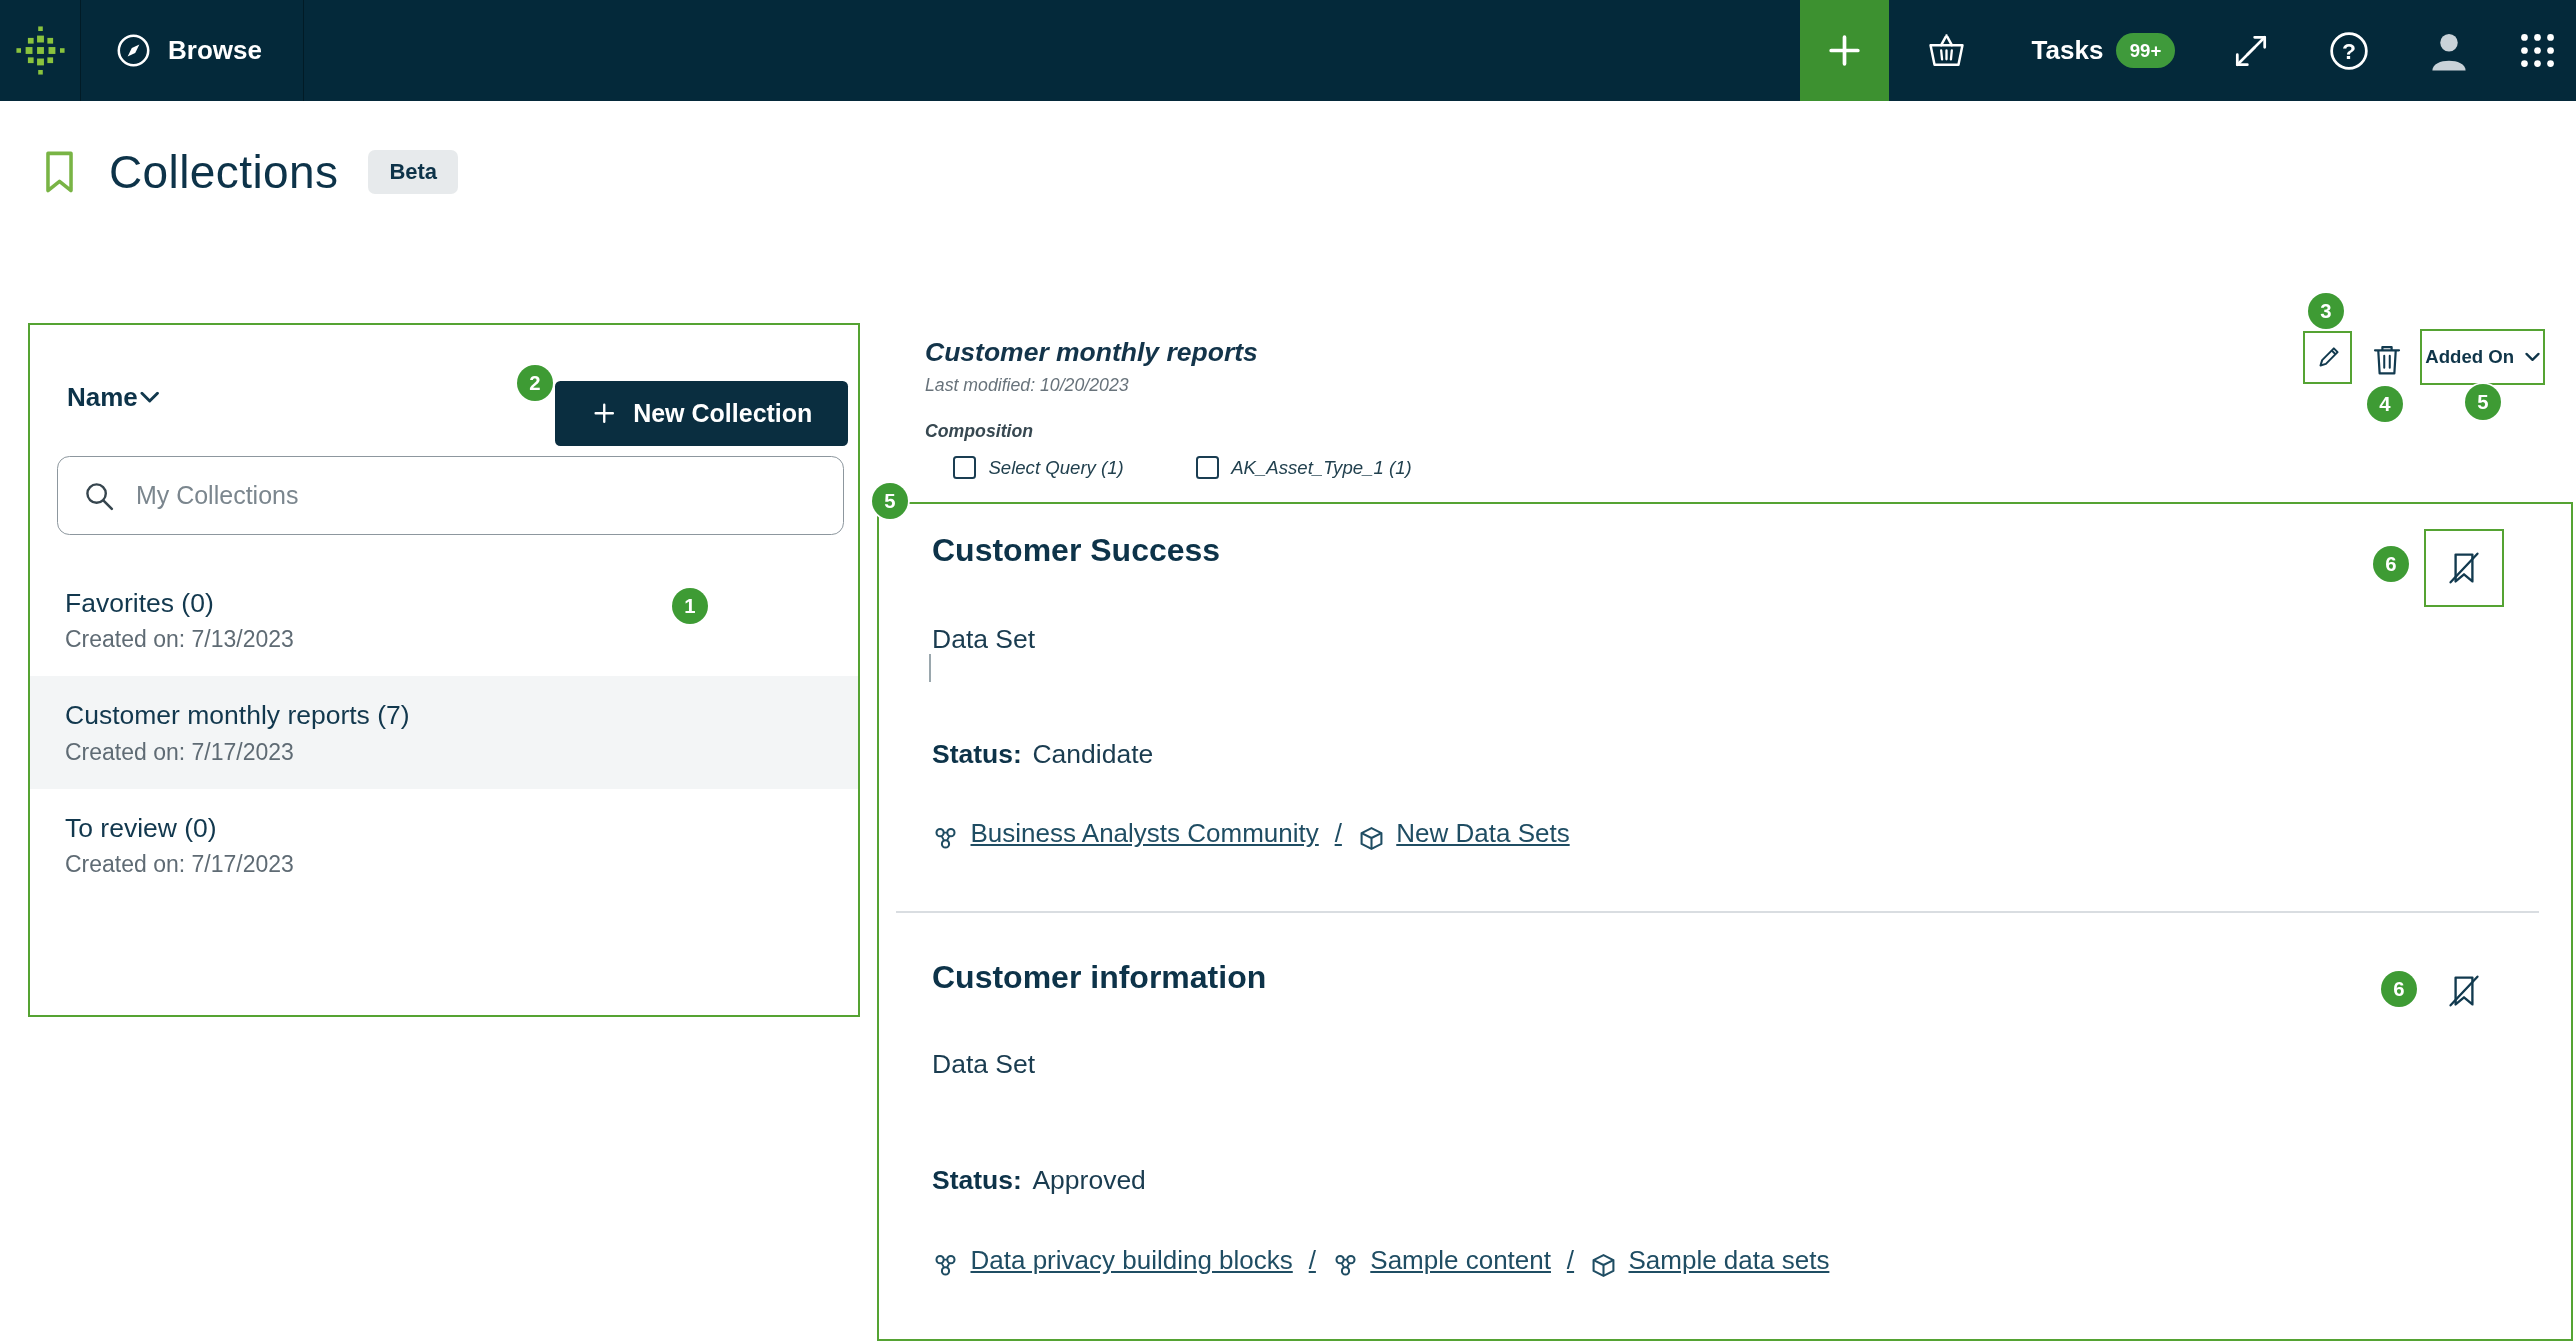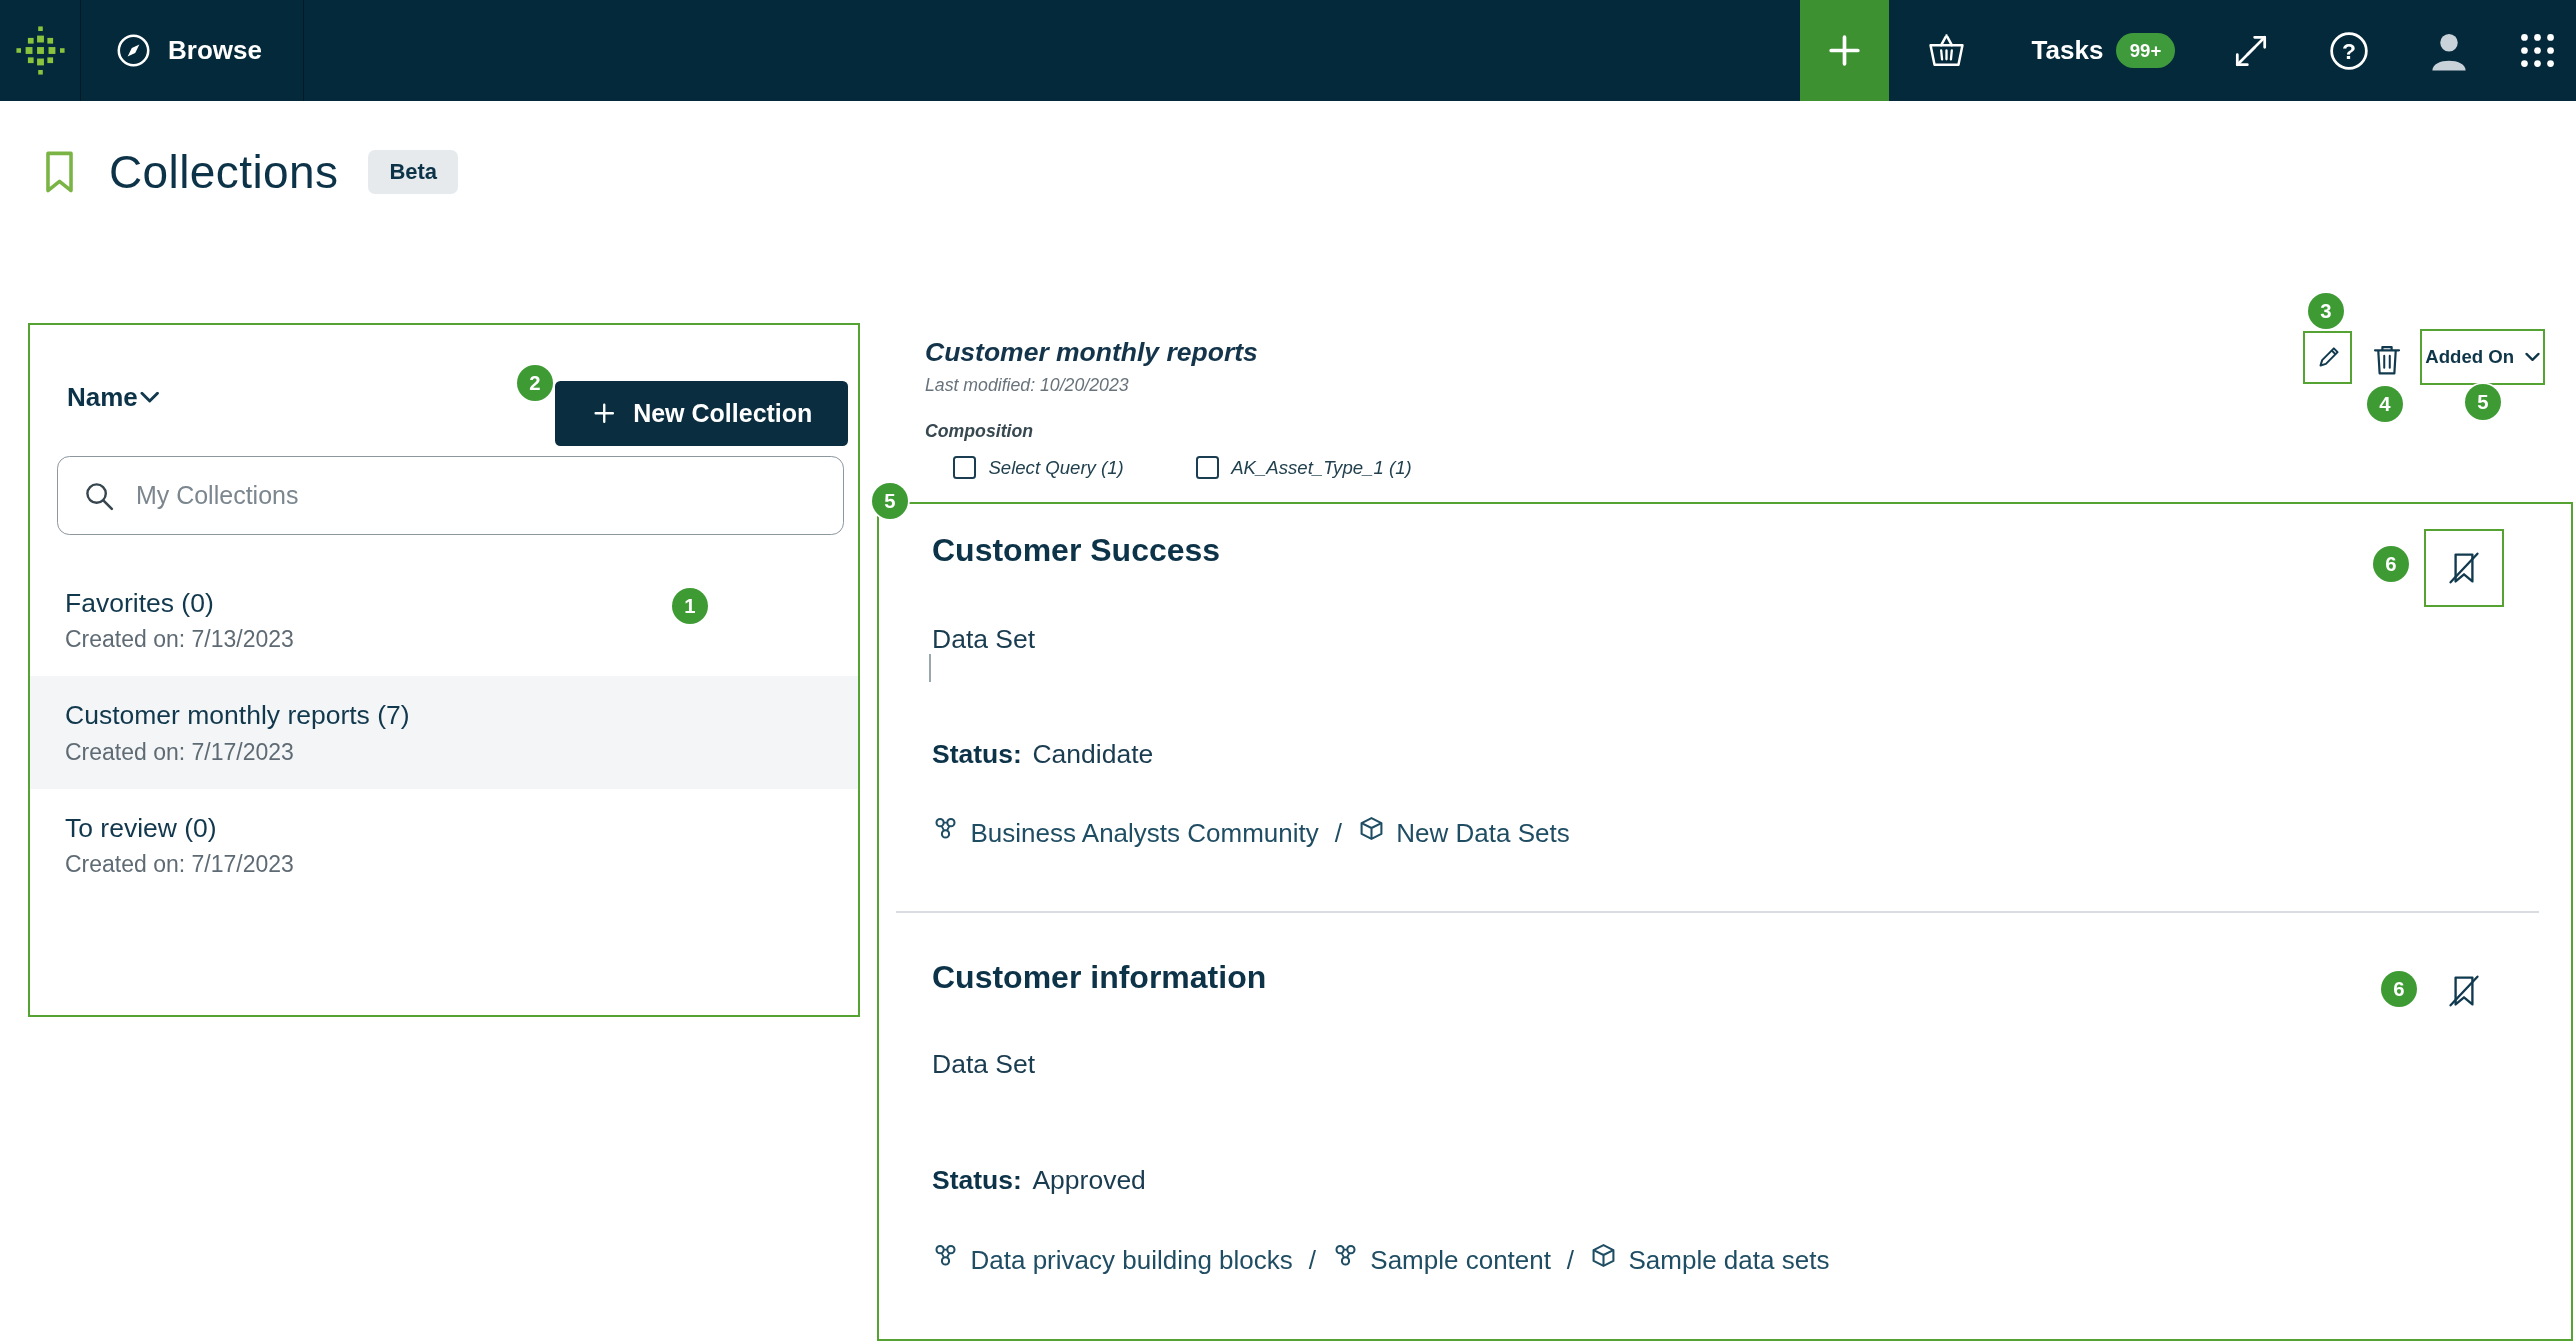--- a/index.html
+++ b/index.html
@@ -59,21 +59,21 @@
   .trash-btn{position:absolute;left:2369px;top:342px;width:35px;height:35px;display:flex;align-items:center;justify-content:center;cursor:pointer;background:none;border:none;padding:0;}
   .addedon-btn{position:absolute;left:2420px;top:329px;width:125px;height:56px;display:flex;align-items:center;justify-content:center;gap:10.6px;cursor:pointer;font-size:18.6px;font-weight:600;color:#0f3549;}
 
   
   .asset-box{position:absolute;left:877px;top:502px;width:1696px;height:839px;border:2.7px solid #55a333;box-sizing:border-box;background:#fff;}
   .a-title{position:absolute;left:53px;margin:0;font-size:32px;line-height:39px;font-weight:700;color:#0d3349;}
   .a-type{position:absolute;left:53px;font-size:26.5px;line-height:35px;color:#1a3c50;}
   .a-status{position:absolute;left:53px;font-size:26.5px;line-height:35px;display:flex;gap:10.6px;}
   .a-status .slabel{font-weight:700;color:#0d3349;}
   .a-status .sval{color:#1a3c50;}
-  .crumbs{position:absolute;left:53px;display:flex;align-items:flex-start;gap:11.5px;font-size:26px;line-height:37px;color:#1f4d63;}
+  .crumbs{position:absolute;left:53px;display:flex;align-items:flex-end;gap:11.5px;font-size:26px;line-height:37px;color:#1f4d63;text-decoration:underline;}
   .crumb{color:#1f4d63;text-decoration:none;cursor:pointer;}
   .crumb-sep{margin:0 4.4px;color:#1f4d63;}
   .crumb-ic{color:#1f4d63;flex:none;}
   .card-divider{position:absolute;left:17px;top:407px;width:1643px;height:1.8px;background:#d9dde1;}
   .flag-box{position:absolute;left:1545px;top:25px;width:80px;height:78px;display:flex;align-items:center;justify-content:center;cursor:pointer;}
   .flag-plain{position:absolute;left:1563px;top:465px;width:44px;height:44px;display:flex;align-items:center;justify-content:center;cursor:pointer;background:none;border:none;padding:0;}
   .text-caret{position:absolute;left:50px;top:150px;width:1.8px;height:28px;background:#9aa7ad;}
 
   
   .marker{position:absolute;width:36px;height:36px;border-radius:50%;background:#3e9b34;color:#fff;font-size:20.3px;font-weight:700;display:flex;align-items:center;justify-content:center;z-index:60;box-shadow:0 0 0 1.8px #ffffff;}

